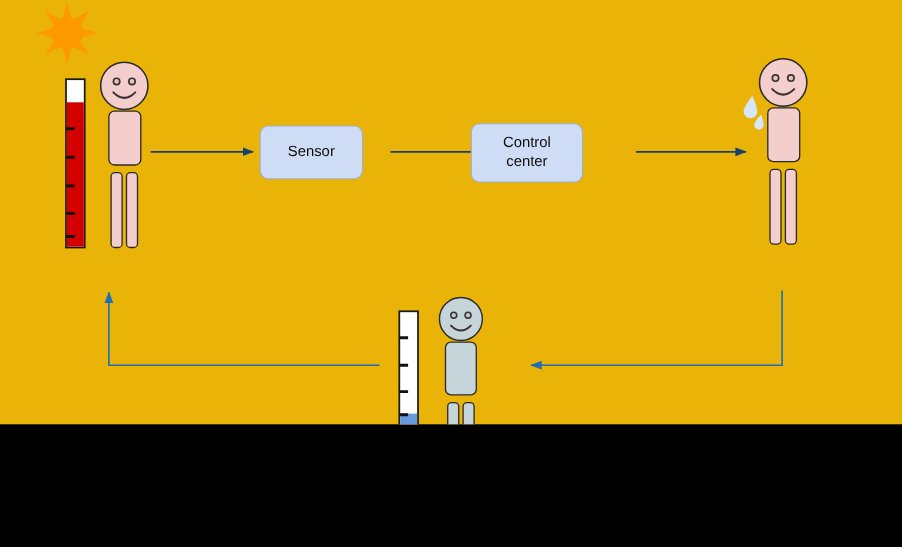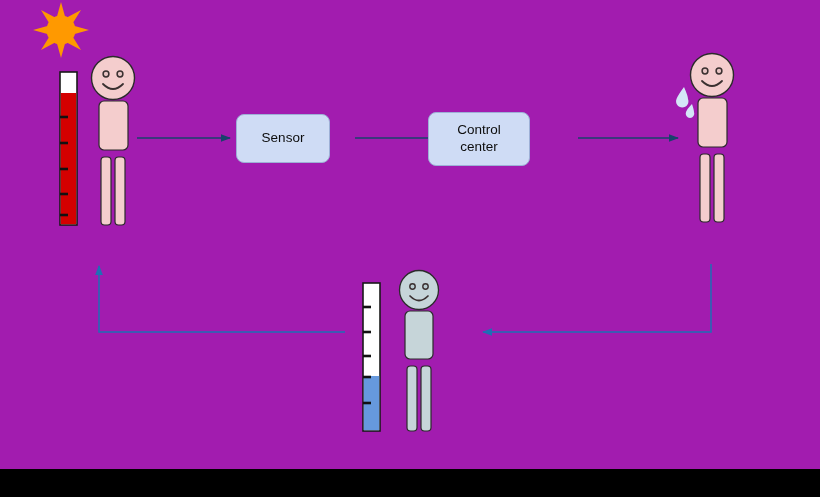--- a/index.html
+++ b/index.html
@@ -3,22 +3,22 @@
 <meta charset="utf-8">
 <style>
   html, body {
     margin: 0;
     padding: 0;
     background: #000000;
   }
   #canvas {
     position: relative;
     width: 820px;
-    height: 469px;
-    background: #a21caf;
+    height: 386px;
+    background: #eab308;
     overflow: hidden;
     font-family: "Liberation Sans", sans-serif;
   }
   #canvas svg.layer {
     position: absolute;
     left: 0;
     top: 0;
     width: 820px;
     height: 497px;
   }

